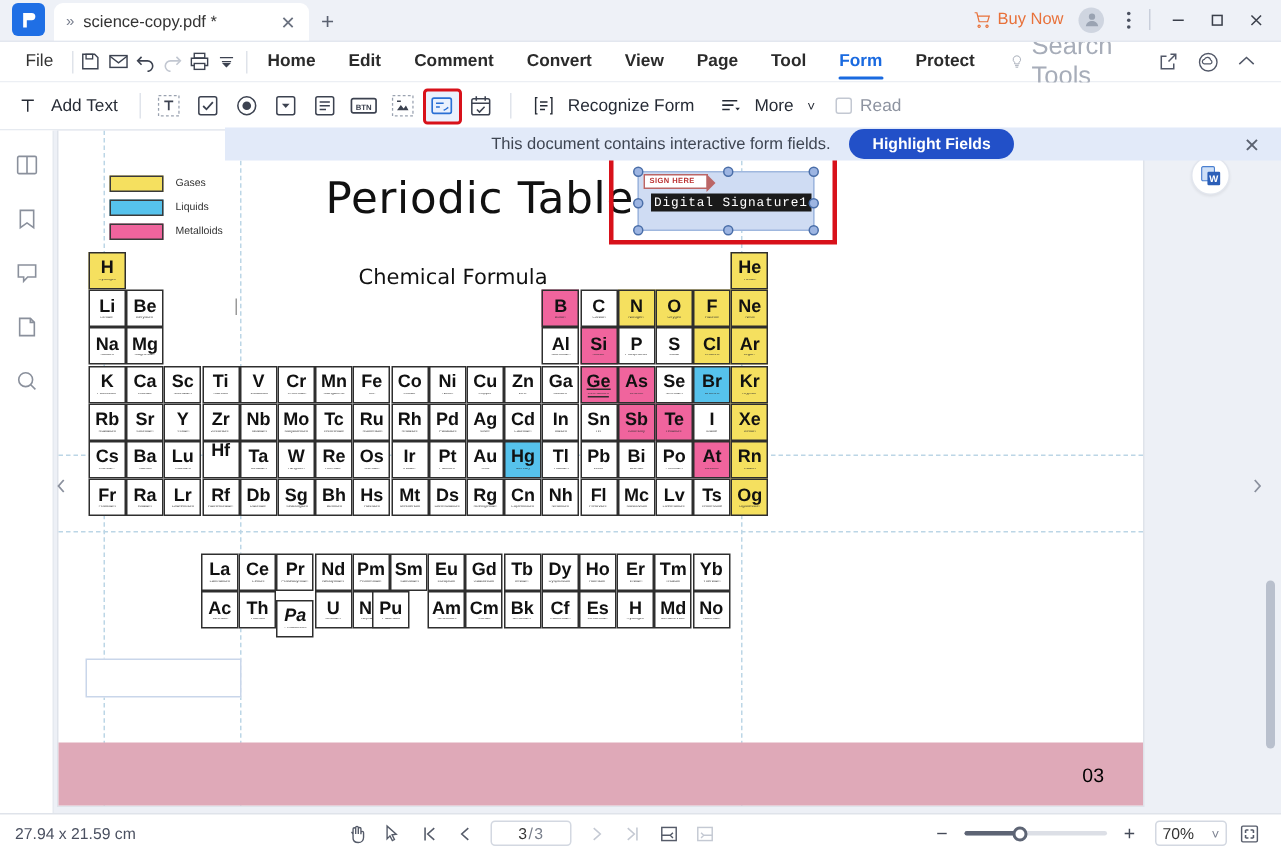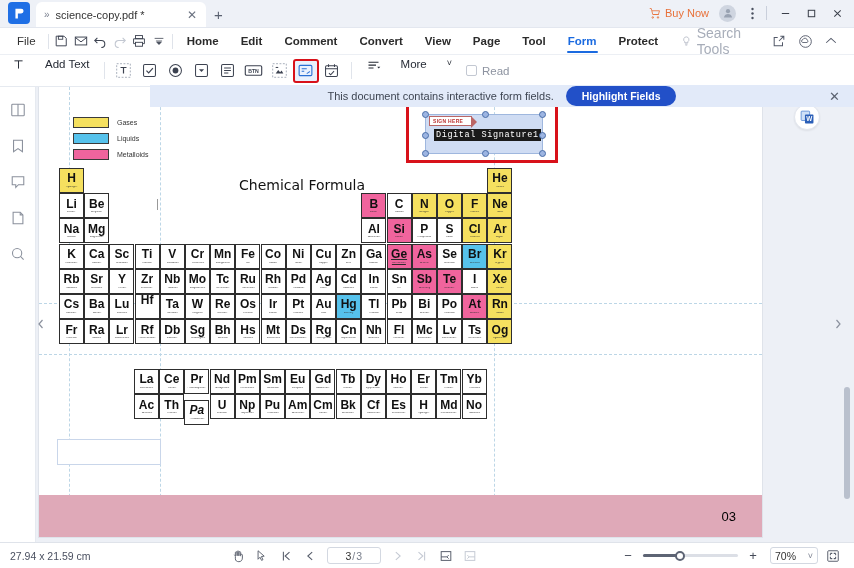--- a/index.html
+++ b/index.html
@@ -57,31 +57,31 @@
   .micon.dim { color: #c2c7d1; }
   .mtab {
     font-size: 11.5px; color: #2b2b2b; font-weight: bold; padding: 0 11px; height: 26px;
     display: flex; align-items: center; position: relative;
   }
   .mtab.active { color: #1a6ae0; }
   .mtab.active::after {
     content: ''; position: absolute; left: 10px; right: 10px; bottom: 1px; height: 2px;
     background: #1a6ae0; border-radius: 1px;
   }
-  .search-tools { display: flex; align-items: center; gap: 5px; color: #a7adb9; font-size: 14px;
+  .search-tools { display: flex; align-items: center; gap: 5px; color: #a7adb9; font-size: 17px;
     margin-left: 12px; }
   .menu-right { margin-left: auto; display: flex; align-items: center; gap: 4px; padding-right: 4px;}
   .menu-right .micon { color: #525868; }
 
   
   .ribbon {
     height: 32px; background: #fff; display: flex; align-items: center; padding: 0 4px;
     flex: 0 0 32px; border-bottom: 1px solid #e6eaf0; gap: 0;
   }
-  .rb-item { display: flex; align-items: flex-start; gap: 20px; padding: 0 8px; height: 26px;
+  .rb-item { display: flex; align-items: center; gap: 9px; padding: 0 8px; height: 26px;
     font-size: 11.5px; color: #262b35; }
   .rb-icon { width: 26px; height: 24px; display: flex; align-items: center; justify-content: center; }
   .rb-icon.selected {
     border: 2px solid #d8111a; border-radius: 3px; background: #eaf1fd;
   }
   .rb-icon.selected .glyph { color: #2a6fd4; }
   .rsep { width: 1px; height: 17px; background: #e0e4eb; margin: 0 6px; }
   .read-box { display: flex; align-items: center; gap: 5px; color: #8d93a0; font-size: 11.5px;
     padding-left: 6px; }
   .read-chk { width: 11px; height: 11px; border: 1px solid #c3c8d2; border-radius: 2px; }
@@ -458,20 +458,27 @@
       <svg width="17" height="17" viewBox="0 0 20 20">
           <rect x="3" y="4.5" width="14" height="12.5" rx="1.4" fill="none" stroke="#3c4250" stroke-width="1.2"></rect>
           <path d="M3 8h14M6.5 2.5v3.5M13.5 2.5v3.5" stroke="#3c4250" stroke-width="1.2"></path>
           <path d="M7 13l2 2 4-4.2" fill="none" stroke="#3c4250" stroke-width="1.2"></path>
         </svg>
     </div>
 
     <div class="rsep"></div>
     <div class="rb-item">
       <svg width="15" height="15" viewBox="0 0 18 18">
+          <path d="M4 2.5H2.5v13H4M14 2.5h1.5v13H14" fill="none" stroke="#262b35" stroke-width="1.15"></path>
+          <path d="M6 6h6M6 9h6M6 12h4" stroke="#262b35" stroke-width="1.15"></path>
+        </svg>
+      <span>Recognize Form</span>
+    </div>
+    <div class="rb-item">
+      <svg width="15" height="15" viewBox="0 0 18 18">
           <path d="M3 5h12M3 8.5h9M3 12h6" stroke="#262b35" stroke-width="1.3"></path>
           <path d="M13.5 10.5l1.8 2.2 1.8-2.2z" fill="#262b35"></path>
         </svg>
       <span>More</span>
       <span style="font-size:9px;">˅</span>
     </div>
     <div class="read-box">
       <span class="read-chk"></span>
       <span>Read</span>
     </div>
@@ -552,20 +559,21 @@
             <div class="leg-row">
               <span class="leg-swatch" style="background:#56c2ec"></span>
               <span class="leg-label">Liquids</span>
             </div>
             <div class="leg-row">
               <span class="leg-swatch" style="background:#f0649d"></span>
               <span class="leg-label">Metalloids</span>
             </div>
           </div>
 
+          <div class="pt-title">Periodic Table</div>
           <div class="cf-title">Chemical Formula</div>
           <div class="caret-mark"></div>
 
           <div class="sig-wrap">
             <div class="sig-field">
               <div class="sig-tag">SIGN HERE</div>
               <div class="sig-text">Digital Signature1</div>
               <span class="handle" style="left:-4px;top:-4px;"></span>
               <span class="handle" style="left:56px;top:-4px;"></span>
               <span class="handle" style="right:-4px;top:-4px;"></span>
@@ -1011,21 +1019,21 @@
                 <span class="nm">Protactinium</span>
               </div>
               <div class="cell" style="left: 170.6px; top: 307.2px;">
                 <span class="sym">U</span>
                 <span class="nm">Uranium</span>
               </div>
               <div class="cell" style="left: 195.8px; top: 307.2px;">
                 <span class="sym">Np</span>
                 <span class="nm">Neptunium</span>
               </div>
-              <div class="cell" style="left: 221px; top: 307.2px;">
+              <div class="cell" style="left: 209px; top: 307.2px;">
                 <span class="sym">Pu</span>
                 <span class="nm">Plutonium</span>
               </div>
               <div class="cell" style="left: 246.2px; top: 307.2px;">
                 <span class="sym">Am</span>
                 <span class="nm">Americium</span>
               </div>
               <div class="cell" style="left: 271.4px; top: 307.2px;">
                 <span class="sym">Cm</span>
                 <span class="nm">Curium</span>

